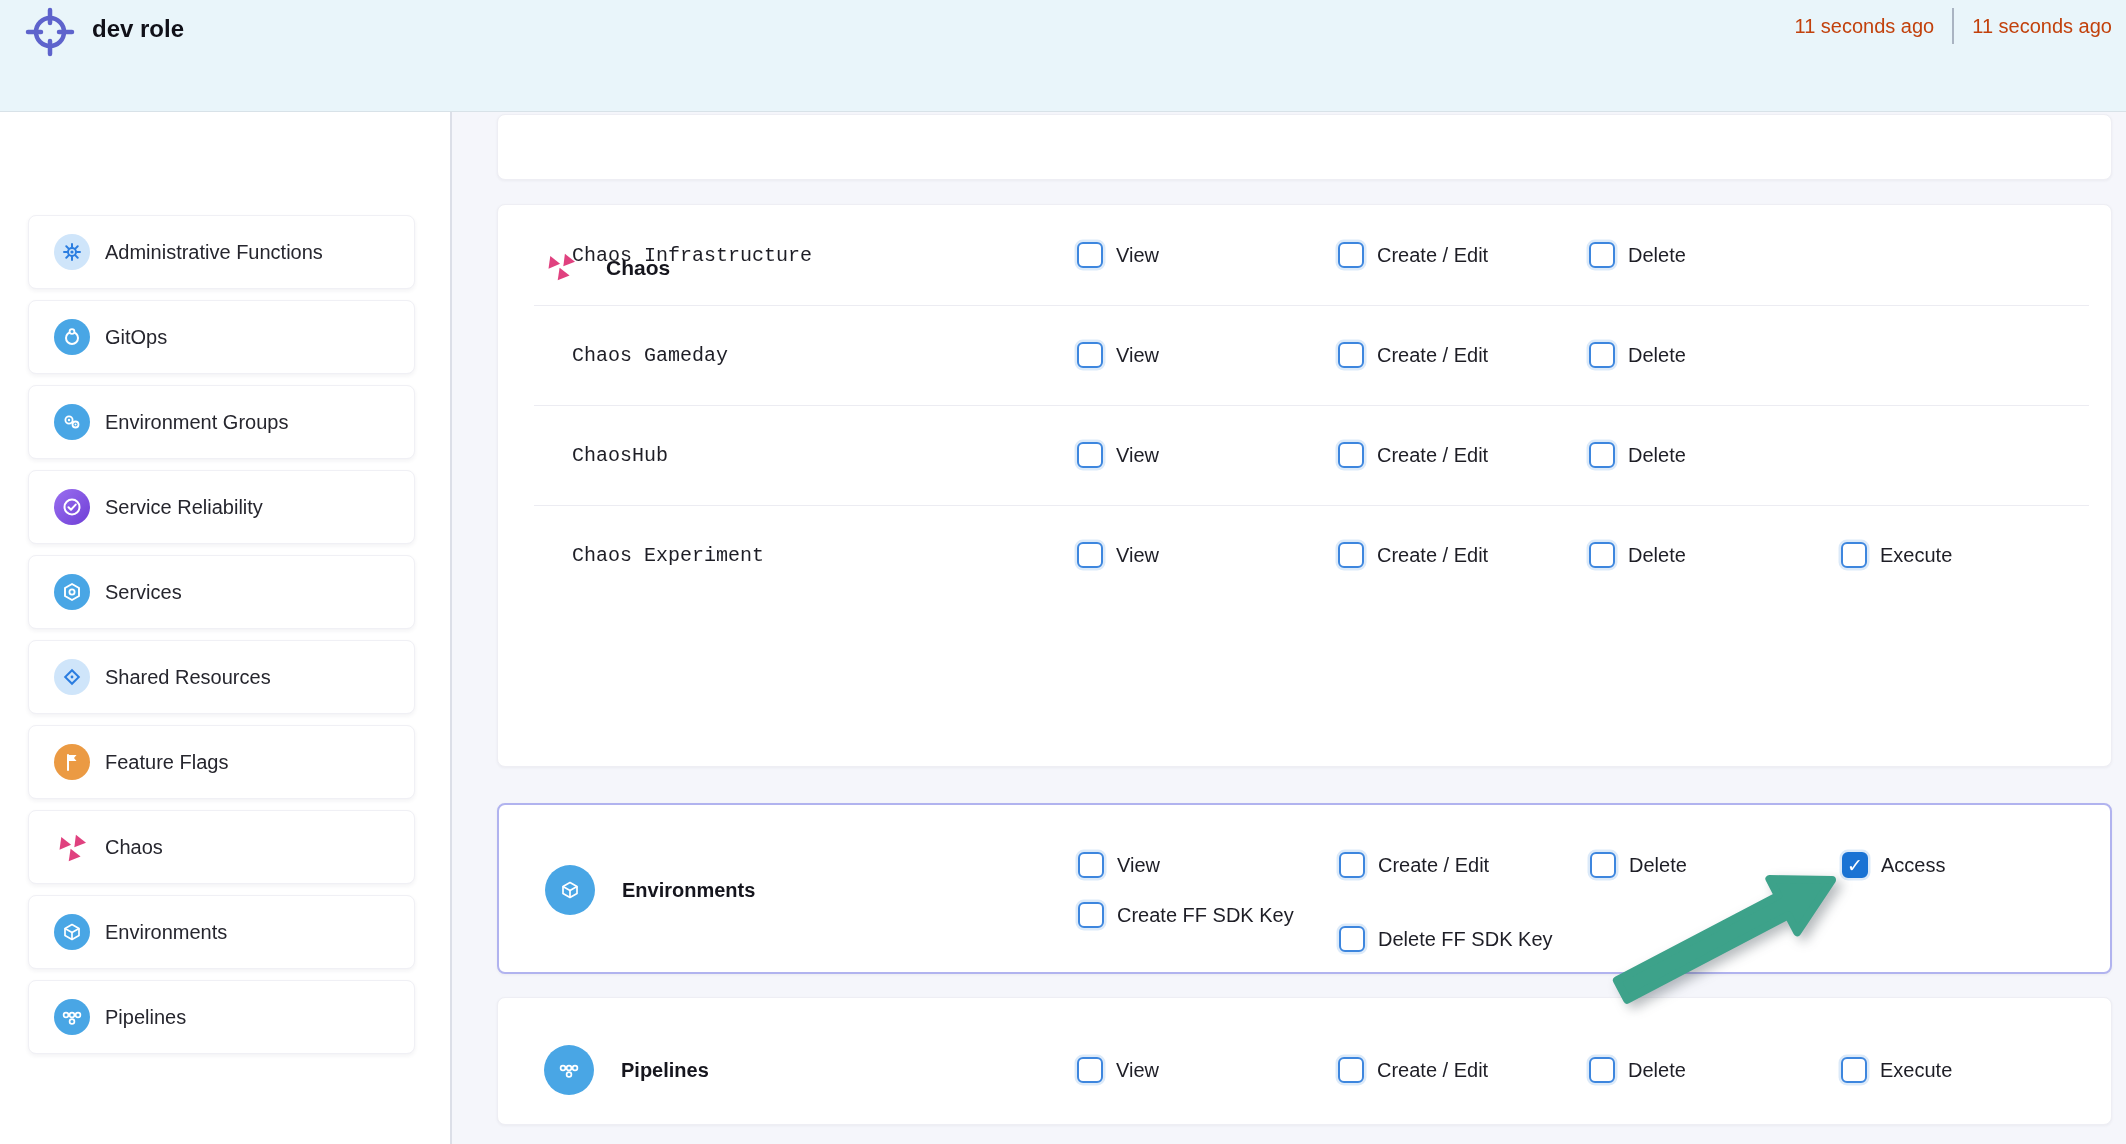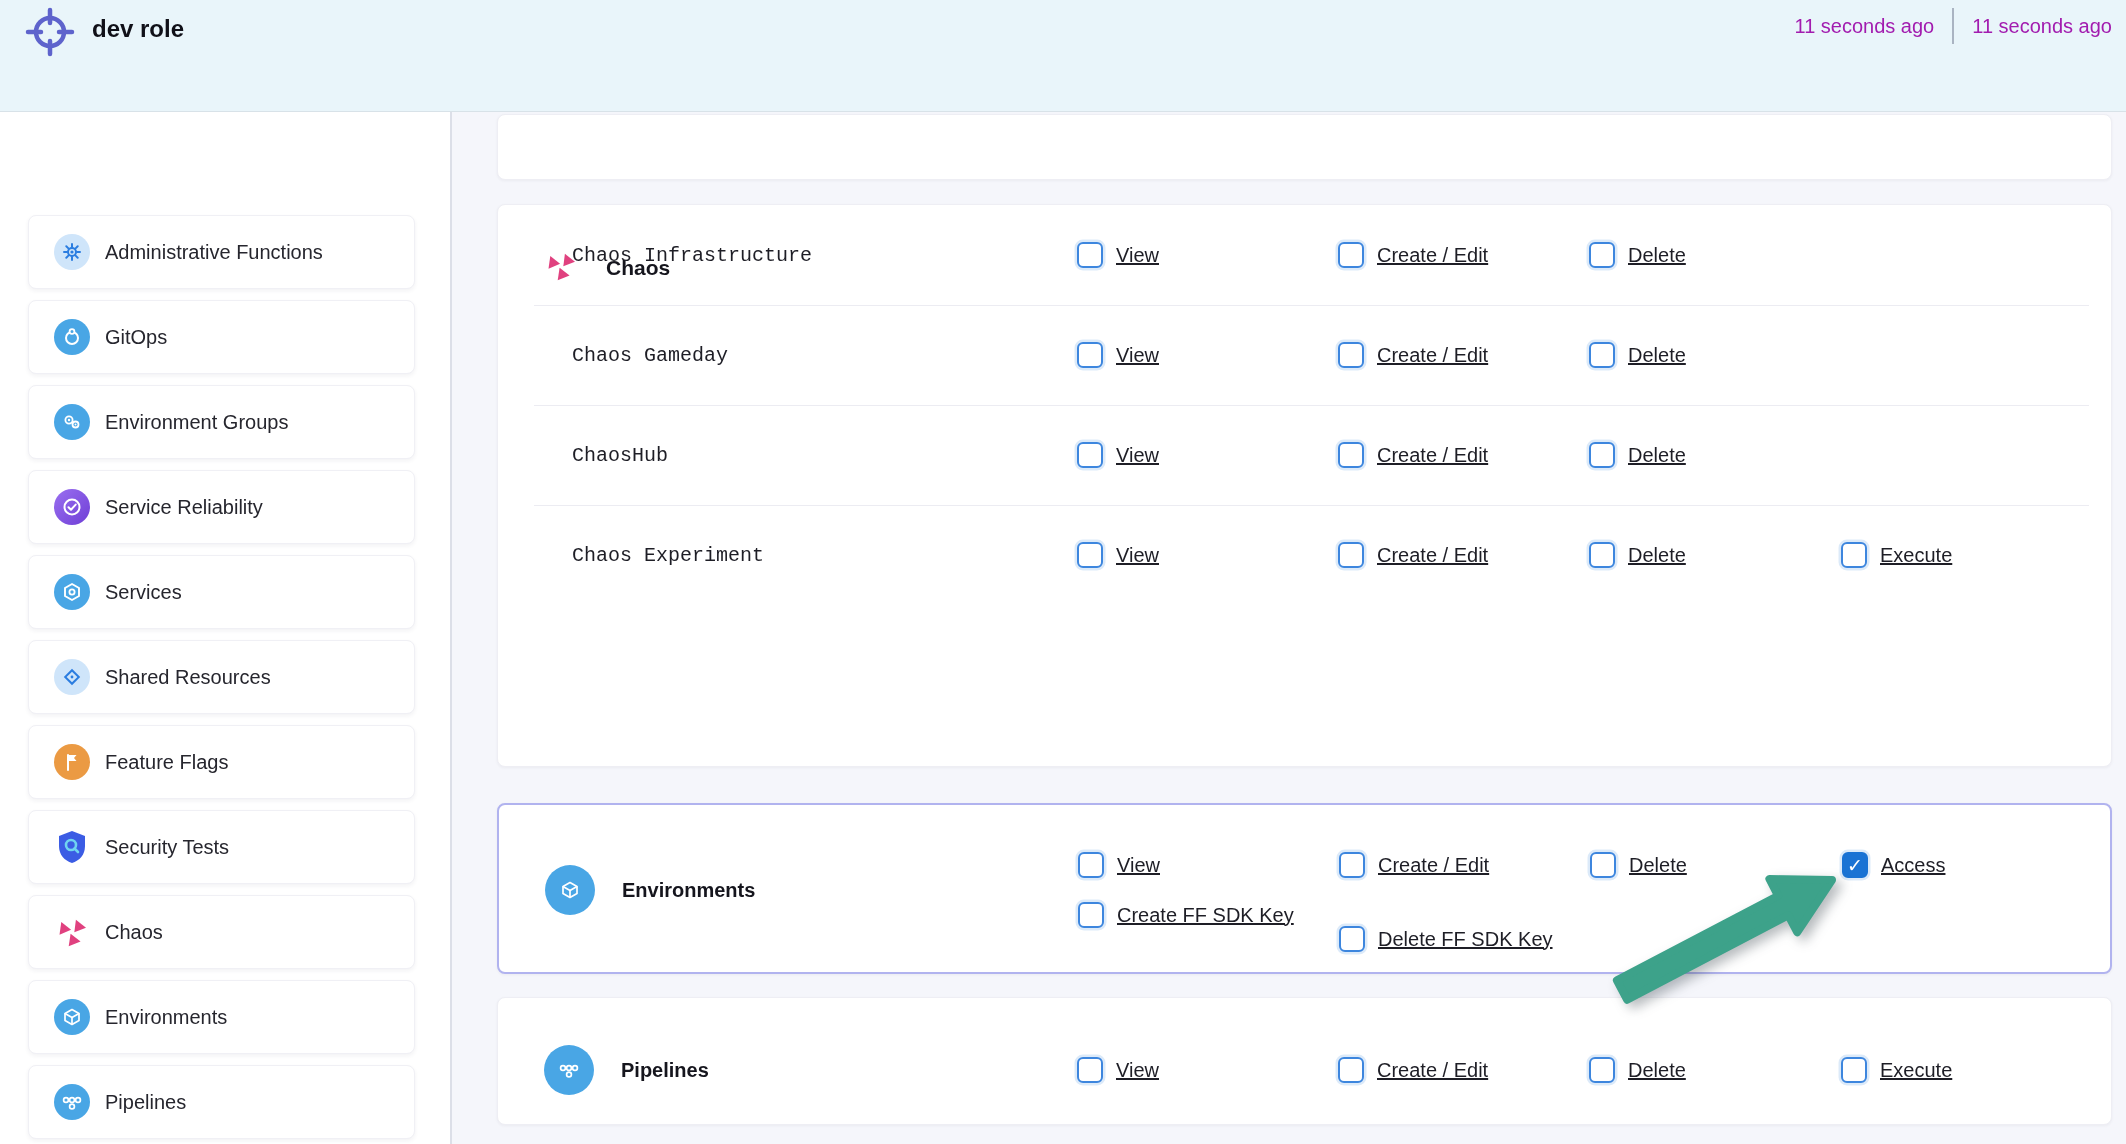--- a/index.html
+++ b/index.html
@@ -7,21 +7,21 @@
   body {
     font-family:"Liberation Sans","DejaVu Sans",sans-serif;
     background:#f5f6fb; color:#1e1e26; overflow:hidden; position:relative;
   }
   
   .header { position:absolute; top:0; left:0; width:2126px; height:112px;
     background:#e9f5fa; border-bottom:1px solid #d8e2e8; z-index:5; }
   .target-ic { position:absolute; left:22px; top:3px; }
   .page-title { position:absolute; left:92px; top:15px; font-size:24px; font-weight:700; color:#101018; }
   .timestamps { position:absolute; right:14px; top:8px; display:flex; align-items:center; gap:18px;
-    font-size:20px; color:#a21caf;margin-left:42px; }
+    font-size:20px; color:#c2410c;margin-left:42px; }
   .ts-div { width:2px; height:36px; background:#aab4c2; }
   
   .sidebar { position:absolute; top:112px; left:0; width:452px; bottom:0;
     background:#ffffff; border-right:2px solid #dcdfe8; z-index:2; padding-top:103px; }
   .side-item { width:387px; height:74px; margin:0 0 11px 28px; background:#fff;
     border:1px solid #f0f0f5; border-radius:8px; display:flex; align-items:center;
     padding-left:25px; box-shadow:0 2px 4px rgba(40,41,61,.06); cursor:pointer; }
   .side-item .lbl { margin-left:15px; font-size:20px; font-weight:500; color:#26262e; }
   .ic { width:36px; height:36px; border-radius:50%; display:flex; align-items:center; justify-content:center; flex:0 0 36px; }
   .ic.blue   { background:#49a6e5; }
@@ -41,21 +41,21 @@
   .sec-title { margin-left:29px; font-size:21px; font-weight:700; color:#15151d; }
   .prow { position:relative; height:100px; }
   .prow .divider { position:absolute; top:0; left:36px; right:22px; height:1px; background:#ececf2; }
   .rlabel { position:absolute; left:74px; top:50%; transform:translateY(-50%); font-size:20px; color:#1e1e26;font-family:Liberation Mono, monospace; }
   .perm { position:absolute; transform:translateY(-50%); display:flex; align-items:center; cursor:pointer; }
   .prow .perm { top:50%; }
   .cb { width:26px; height:26px; border:2px solid #3d86de; border-radius:6px; background:#fff;
     box-shadow:0 0 0 2.5px rgba(130,180,235,.28); display:flex; align-items:center; justify-content:center;
     font-size:19px; line-height:1; color:#fff; flex:0 0 26px; }
   .cb.checked { background:#1a73d4; border-color:#1a73d4; }
-  .pl { margin-left:13px; font-size:20px; color:#1e1e26; white-space:nowrap;text-decoration:underline; }
+  .pl { margin-left:13px; font-size:20px; color:#1e1e26; white-space:nowrap; }
   .res-ic { position:absolute; left:46px; width:50px; height:50px; border-radius:50%;
     background:#49a6e5; display:flex; align-items:center; justify-content:center; }
   .res-label { position:absolute; left:123px; transform:translateY(-50%); font-size:20px; font-weight:700; color:#15151d; }
   .arrow-svg { position:absolute; left:1150px; top:738px; z-index:6;
     filter:drop-shadow(6px 5px 6px rgba(50,60,70,.35)); }
 </style>
 </head>
 <body>
 
 <div class="header">
@@ -143,30 +143,20 @@
         <span class="ic orange">
           <svg width="22" height="22" viewBox="0 0 22 22">
             <path d="M7 19 V4" stroke="#fff" stroke-width="2" stroke-linecap="round"></path>
             <path d="M7 4 H15.5 L13 7 L15.5 10 H7 Z" fill="#fff"></path>
           </svg>
         </span>
         <span class="lbl">Feature Flags</span>
       </div>
       <div class="side-item">
         <span class="ic bare">
-          <svg width="30" height="34" viewBox="0 0 30 34">
-            <path d="M15 1 L28 6 V16 C28 25 22.5 30.5 15 33 C7.5 30.5 2 25 2 16 V6 Z" fill="#3b5ce4"></path>
-            <circle cx="14" cy="15" r="5" fill="none" stroke="#6fd4f0" stroke-width="2.6"></circle>
-            <path d="M17.5 18.5 L21 22" stroke="#6fd4f0" stroke-width="2.6" stroke-linecap="round"></path>
-          </svg>
-        </span>
-        <span class="lbl">Security Tests</span>
-      </div>
-      <div class="side-item">
-        <span class="ic bare">
           <svg width="32" height="32" viewBox="0 0 32 32">
             <g fill="#e0417f">
               <polygon points="14.8,14 4,7.6 4,20.4" transform="rotate(8 16 16)"></polygon>
               <polygon points="14.8,14 4,7.6 4,20.4" transform="rotate(128 16 16)"></polygon>
               <polygon points="14.8,14 4,7.6 4,20.4" transform="rotate(248 16 16)"></polygon>
             </g>
           </svg>
         </span>
         <span class="lbl">Chaos</span>
       </div>

